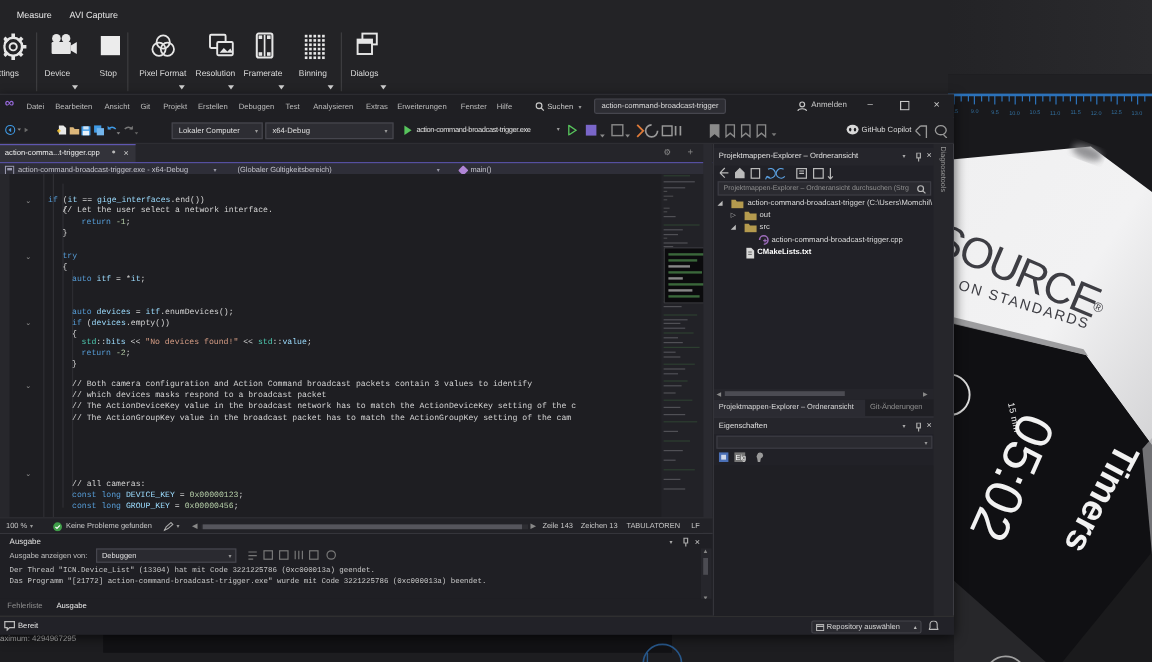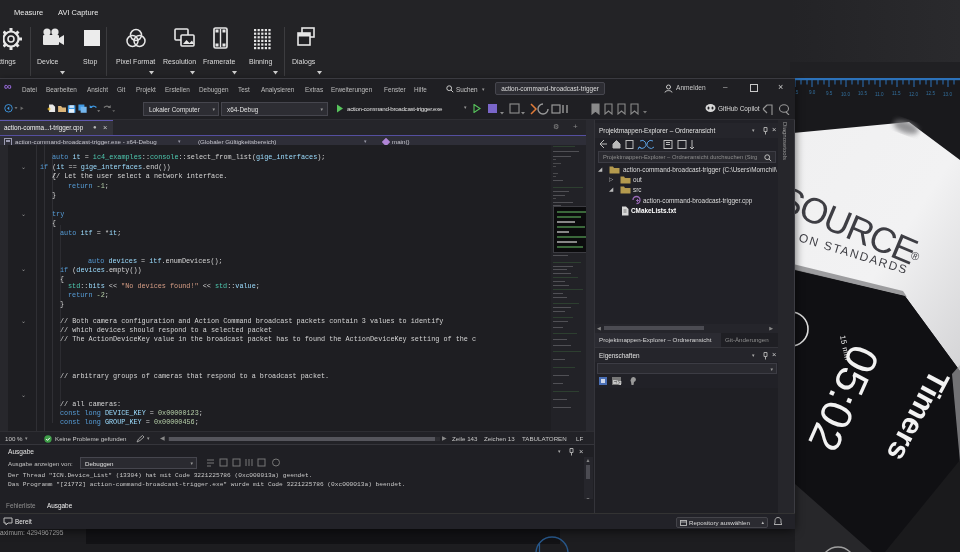--- a/index.html
+++ b/index.html
@@ -389,38 +389,37 @@
         <div class="abs" style="left:52px;top:8px;width:1px;height:270px;background:#2f2f34;"></div>
         <div class="abs" style="left:60px;top:80px;width:1px;height:190px;background:#2c2c31;"></div>
 
         <div class="abs" style="left:21px;top:17.5px;font-size:6px;color:#9a9a9a;">⌄</div>
         <div class="abs" style="left:21px;top:64.5px;font-size:6px;color:#9a9a9a;">⌄</div>
         <div class="abs" style="left:21px;top:119.5px;font-size:6px;color:#9a9a9a;">⌄</div>
         <div class="abs" style="left:21px;top:172px;font-size:6px;color:#9a9a9a;">⌄</div>
         <div class="abs" style="left:21px;top:246px;font-size:6px;color:#9a9a9a;">⌄</div>
 
         <div class="codeline cm" style="left:52px;top:-1.5px;margin-top:28px;">// Let the user select a network interface.</div>
-        <div class="codeline" style="left:52px;top:7.5px;"><span class="kw">auto</span> <span class="id">it</span> = <span class="ty">ic4_examples</span>::<span class="ty">console</span>::select_from_list(<span class="id">gige_interfaces</span>);</div>
         <div class="codeline" style="left:40px;top:17.5px;"><span class="kw">if</span> (<span class="id">it</span> == <span class="id">gige_interfaces</span>.end())</div>
         <div class="codeline" style="left:52px;top:26.5px;">{</div>
         <div class="codeline" style="left:68px;top:36.5px;"><span class="kw">return</span> <span class="nm">-1</span>;</div>
         <div class="codeline" style="left:52px;top:45.5px;">}</div>
         <div class="codeline" style="left:52px;top:64.5px;"><span class="kw">try</span></div>
         <div class="codeline" style="left:52px;top:73.5px;">{</div>
         <div class="codeline" style="left:60px;top:83.5px;"><span class="kw">auto</span> <span class="id">itf</span> = *<span class="id">it</span>;</div>
-        <div class="codeline" style="left:60px;top:111.5px;padding-left:28px;"><span class="kw">auto</span> <span class="id">devices</span> = <span class="id">itf</span>.enumDevices();</div>
+        <div class="codeline" style="left:60px;top:111.5px;"><span class="kw">auto</span> <span class="id">devices</span> = <span class="id">itf</span>.enumDevices();</div>
         <div class="codeline" style="left:60px;top:120.5px;"><span class="kw">if</span> (<span class="id">devices</span>.empty())</div>
         <div class="codeline" style="left:60px;top:129.5px;">{</div>
         <div class="codeline" style="left:68px;top:136.5px;"><span class="ty">std</span>::<span class="id">bits</span> &lt;&lt; <span class="st">"No devices found!"</span> &lt;&lt; <span class="ty">std</span>::<span class="id">value</span>;</div>
         <div class="codeline" style="left:68px;top:146px;"><span class="kw">return</span> <span class="nm">-2</span>;</div>
         <div class="codeline" style="left:60px;top:155px;">}</div>
         <div class="codeline cm" style="left:60px;top:171.5px;">// Both camera configuration and Action Command broadcast packets contain 3 values to identify</div>
-        <div class="codeline cm" style="left:60px;top:180.5px;">// which devices should respond to a selected packet</div>
-        <div class="codeline cm" style="left:60px;top:190px;">// The ActionDeviceKey value in the broadcast packet has to found the ActionDeviceKey setting of the c</div>
-        <div class="codeline cm" style="left:60px;top:227px;">// arbitrary groups of cameras that respond to a broadcast packet.</div>
+        <div class="codeline cm" style="left:60px;top:180.5px;">// which devices masks respond to a broadcast packet</div>
+        <div class="codeline cm" style="left:60px;top:190px;">// The ActionDeviceKey value in the broadcast network has to match the ActionDeviceKey setting of the c</div>
+        <div class="codeline cm" style="left:60px;top:199.5px;">// The ActionGroupKey value in the broadcast packet has to match the ActionGroupKey setting of the cam</div>
         <div class="codeline cm" style="left:60px;top:255px;">// all cameras:</div>
         <div class="codeline" style="left:60px;top:264px;"><span class="kw">const</span> <span class="kw">long</span> <span class="id">DEVICE_KEY</span> = <span class="nm">0x00000123</span>;</div>
         <div class="codeline" style="left:60px;top:273px;"><span class="kw">const</span> <span class="kw">long</span> <span class="id">GROUP_KEY</span> = <span class="nm">0x00000456</span>;</div>
       </div>
 
       <div class="abs" id="minimap" style="left:551px;top:25px;width:35px;height:286px;background:#222227;overflow:hidden;">
           <div style="position:absolute;left:2px;top:1px;width:22px;height:1px;background:#3f6e3f;opacity:0.38;"></div>
           <div style="position:absolute;left:2px;top:6px;width:26px;height:1px;background:#9a9aa0;opacity:0.38;"></div>
           <div style="position:absolute;left:2px;top:11px;width:18px;height:1px;background:#9a9aa0;opacity:0.38;"></div>
           <div style="position:absolute;left:2px;top:14px;width:3px;height:1px;background:#888;opacity:0.38;"></div>

